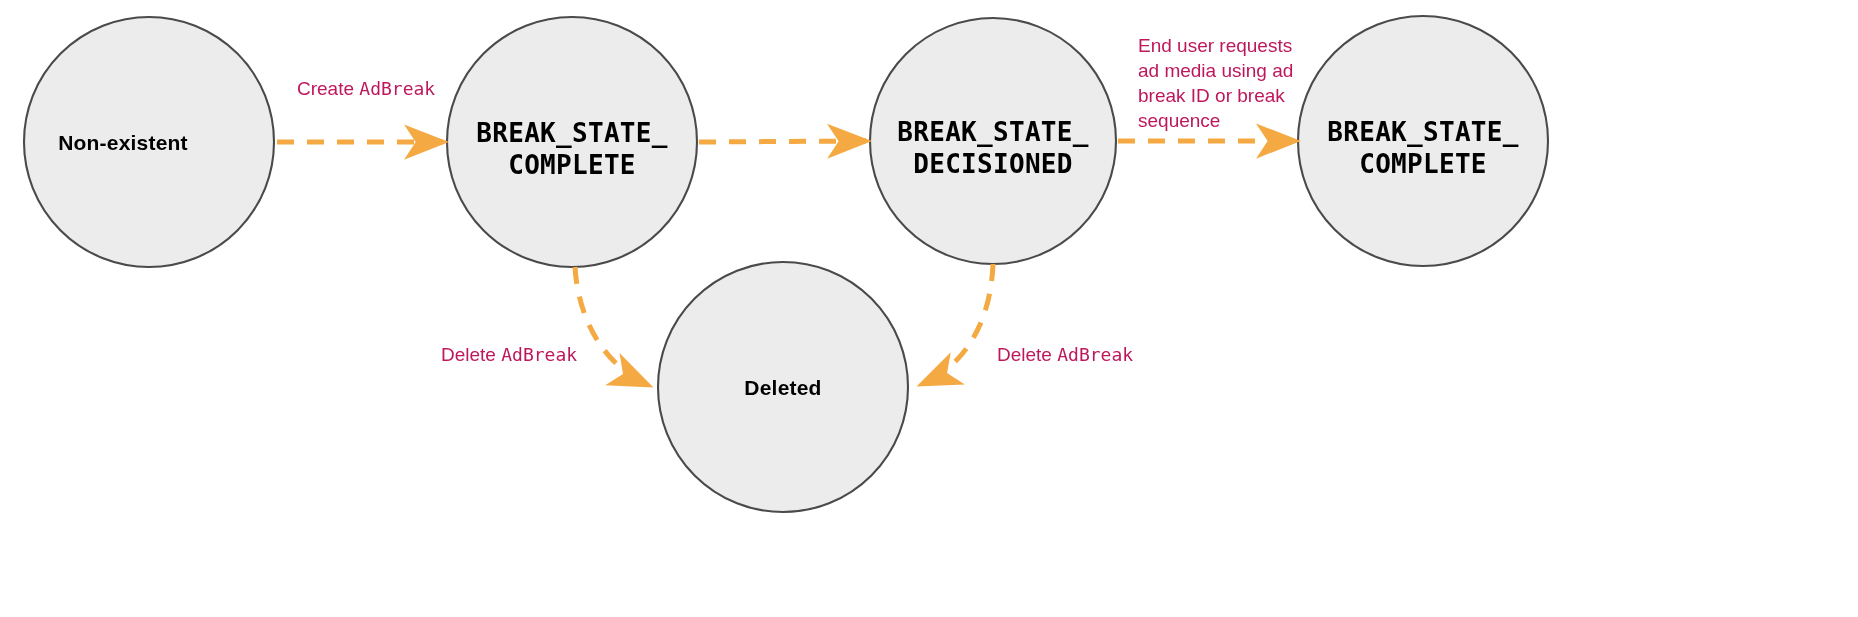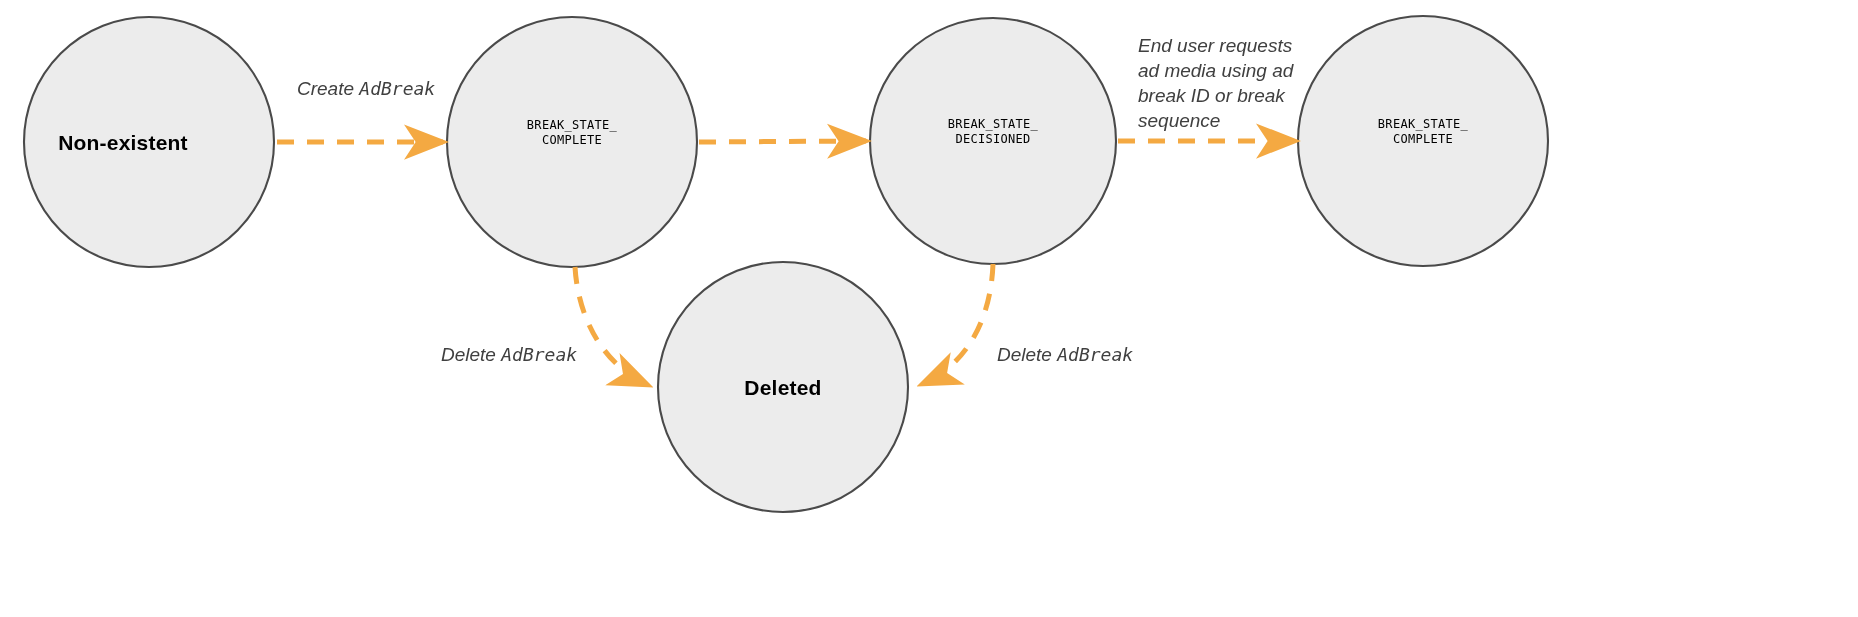--- a/index.html
+++ b/index.html
@@ -32,33 +32,32 @@
     line-height: 1.22;
   }
   .node-label.plain {
     font-family: "Liberation Sans", sans-serif;
     font-weight: bold;
     font-size: 21px;
     letter-spacing: 0.2px;
   }
   .node-label.mono {
     font-family: "DejaVu Sans Mono", monospace;
-    font-weight: normal;
-    font-size: 12px;
+    font-weight: bold;
+    font-size: 26px;
     letter-spacing: 0.3px;
   }
   .edge-label {
     position: absolute;
-    color: #404040;
+    color: #be185d;
     font-family: "Liberation Sans", sans-serif;
     font-size: 19px;
     line-height: 1.32;
     white-space: pre;
     pointer-events: none;
-    font-style: italic;
   }
   .edge-label .code {
     font-family: "DejaVu Sans Mono", monospace;
     font-size: 18px;
   }
   .edge-label.multiline {
     white-space: pre-line;
   }
 </style>
 </head>

